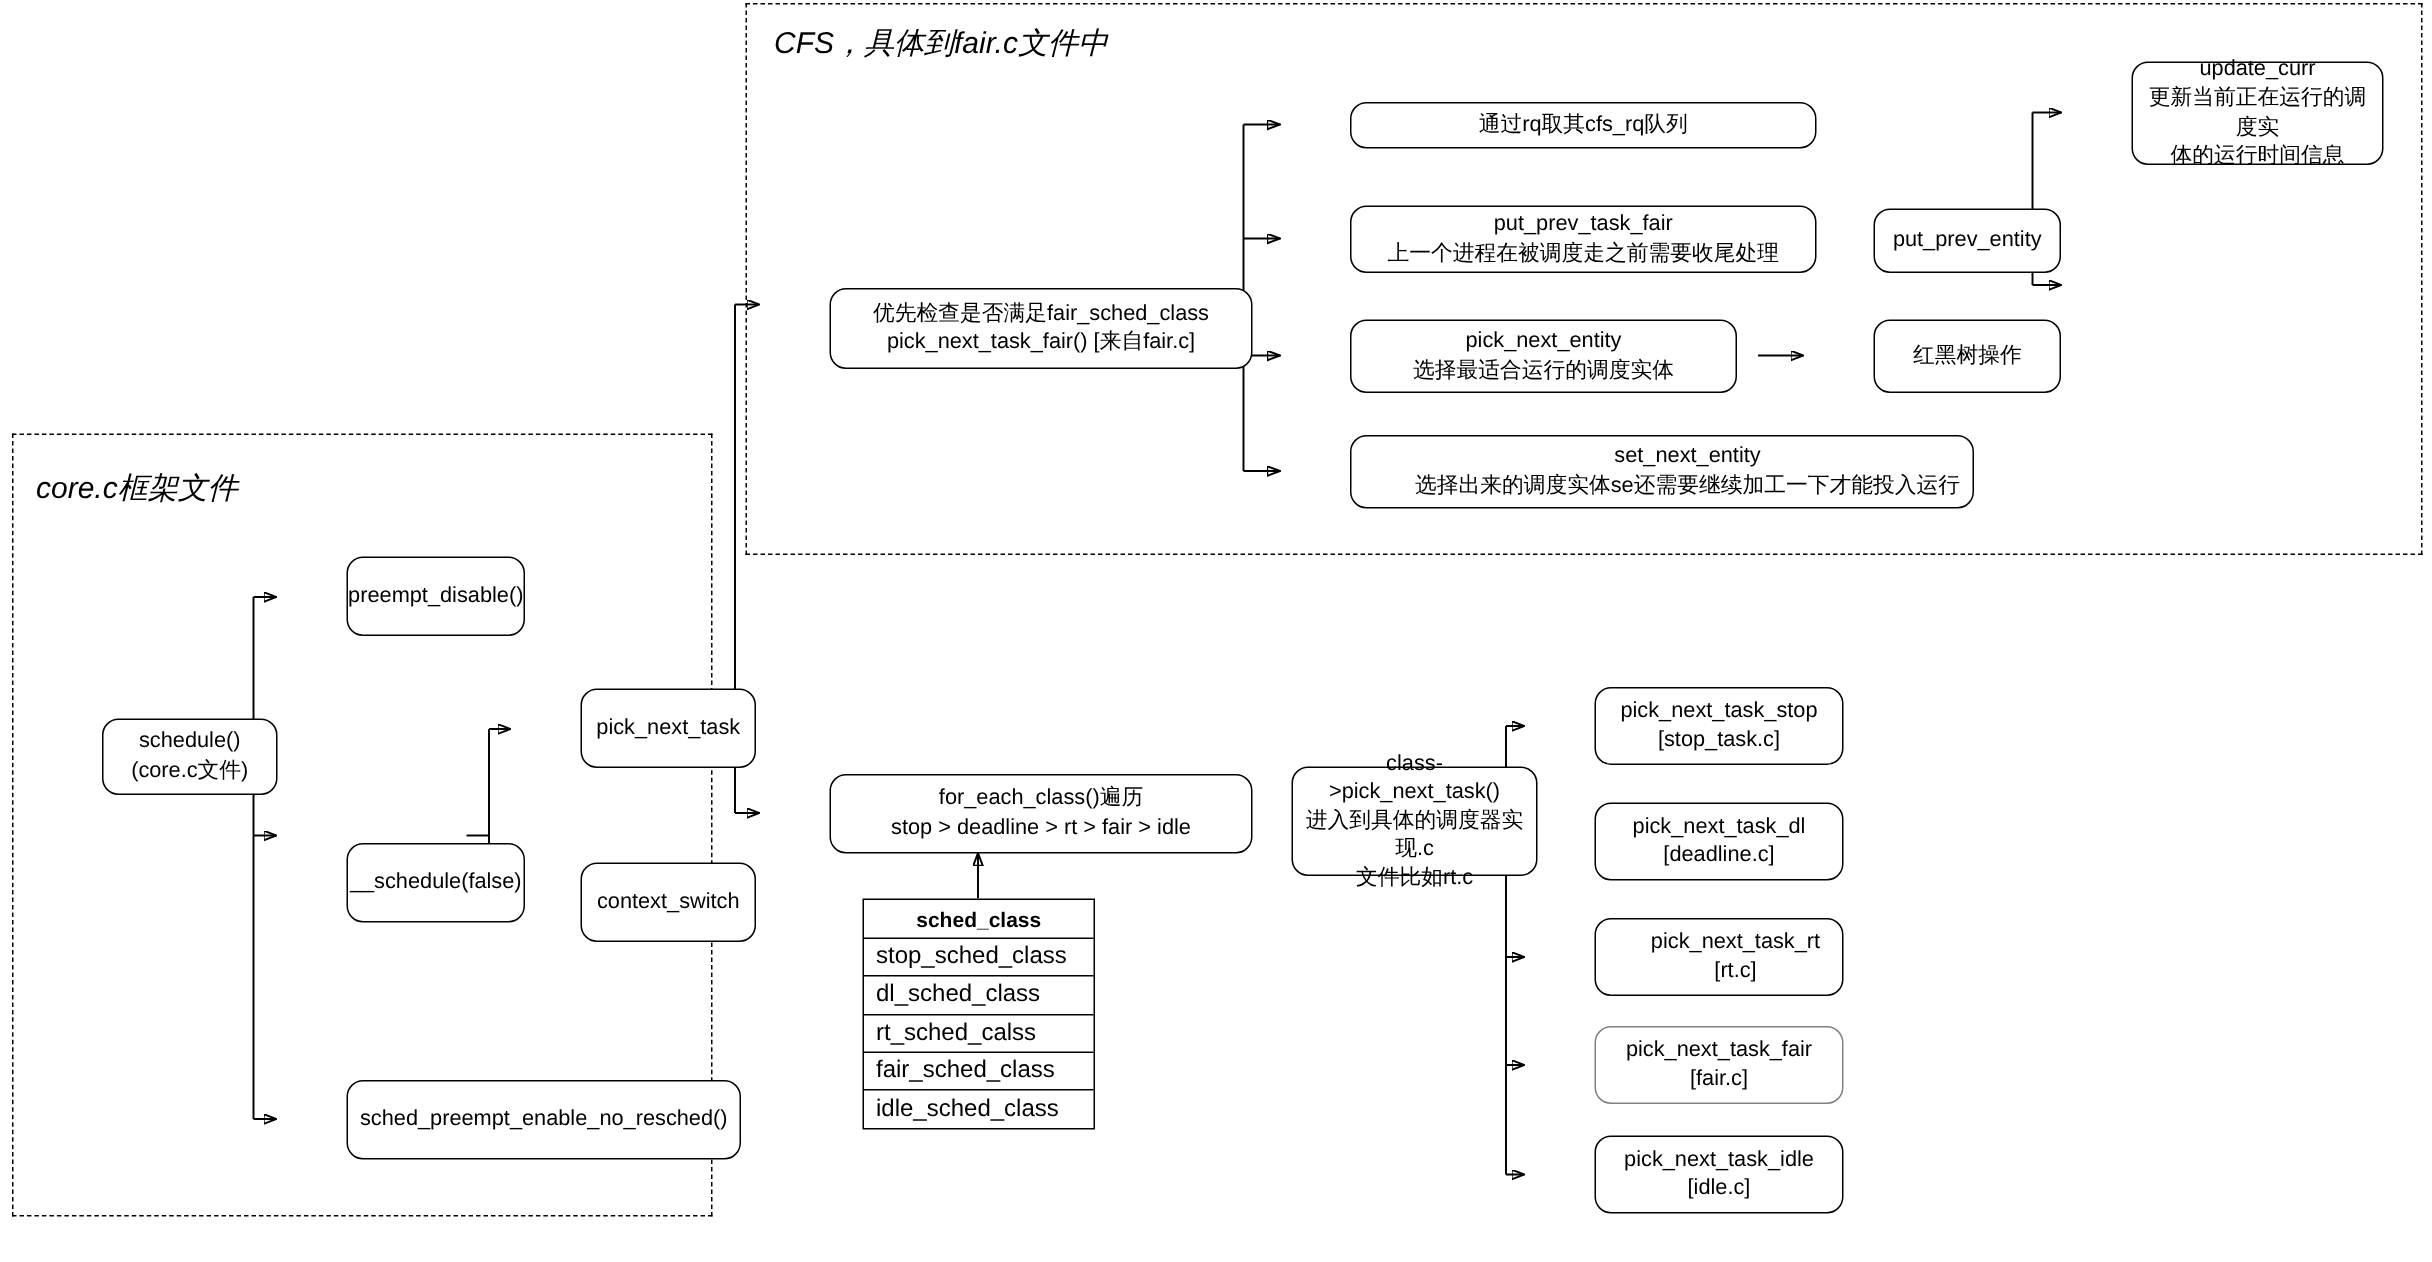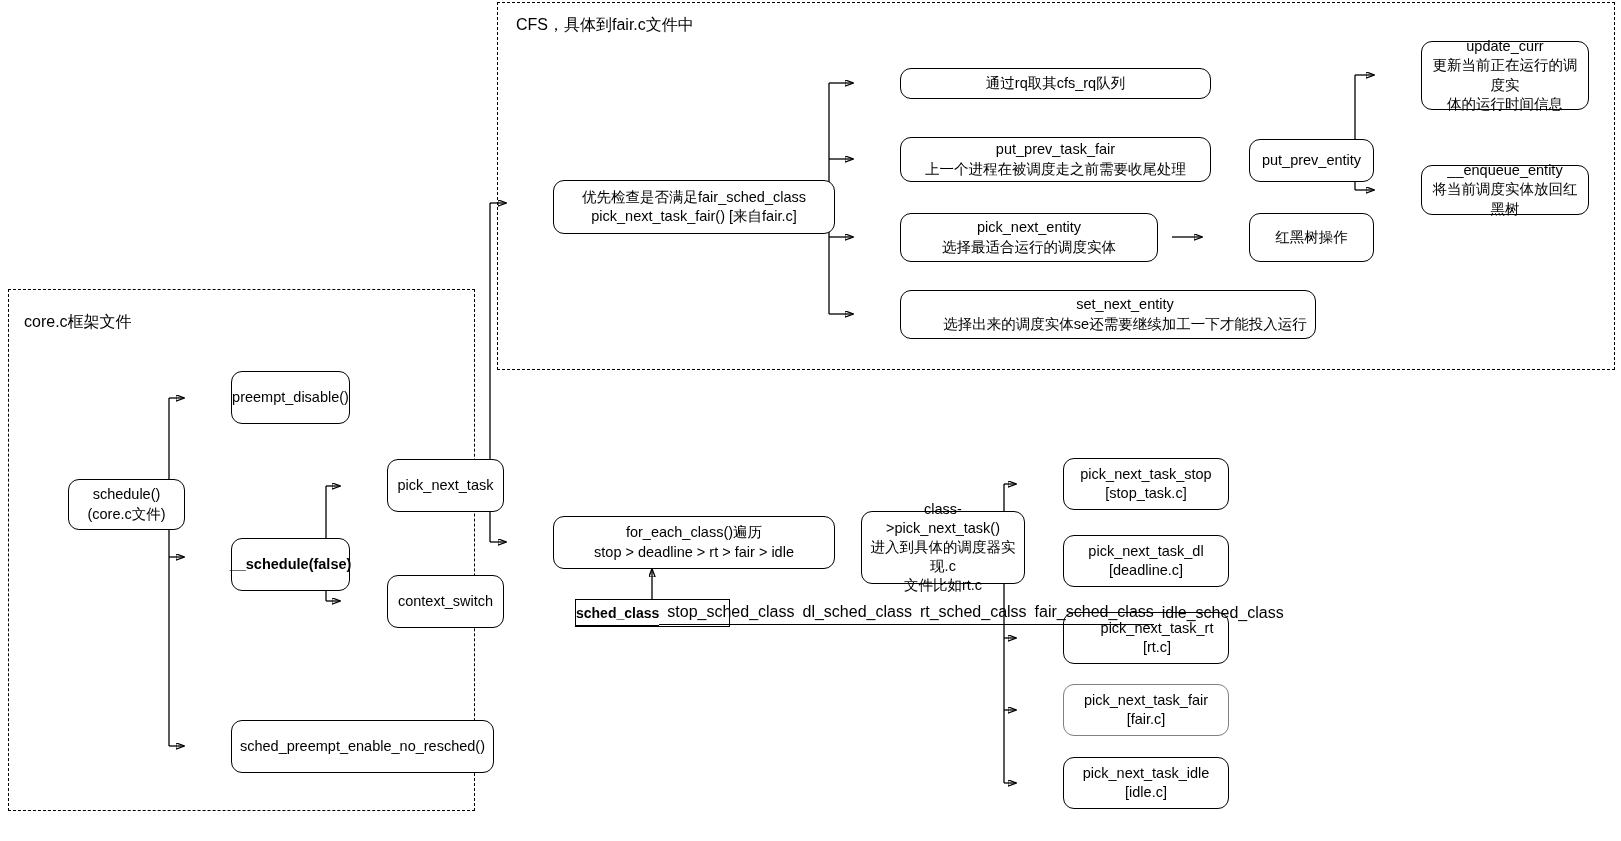--- a/index.html
+++ b/index.html
@@ -16,23 +16,24 @@
     overflow: hidden;
   }
   
   .group {
     position: absolute;
     border: 1.5px dashed #000000;
     background: transparent;
   }
   .group-label {
     position: absolute;
-    font-size: 16px;
+    font-size: 20px;
     color: #000000;
     white-space: nowrap;
+    font-style: italic;
   }
   
   .node {
     position: absolute;
     border: 1.3px solid #000000;
     border-radius: 11px;
     background: #ffffff;
     display: flex;
     align-items: center;
     justify-content: center;
@@ -44,21 +45,21 @@
     white-space: pre-line;
     margin-left: 39px;
   }
   .node.emphasis { border-color: #808080; border-width: 1.6px; }
   
   .table-node {
     position: absolute;
     background: #ffffff;
     border: 1.3px solid #000000;
     display: flex;
-    flex-direction: row;
+    flex-direction: column;
   }
   .table-head {
     height: 26px;
     border-bottom: 1.3px solid #000000;
     display: flex; align-items: center; justify-content: center;
     font-size: 14px; font-weight: bold; color: #000000;
   }
   .table-row {
     height: 25.3px;
     border-bottom: 1.3px solid #000000;
@@ -137,41 +138,39 @@
 
   <div class="group" style="left:497px; top:2px; width:1118px; height:368px;"></div>
   <div class="group-label" style="left:516px; top:15px;">CFS，具体到fair.c文件中</div>
 
   <div class="group" style="left:8px; top:289px; width:467px; height:522px;"></div>
   <div class="group-label" style="left:24px; top:312px;">core.c框架文件</div>
 
   <div class="node" style="left:29px; top:479px; width:117px; height:51px;">schedule()
 (core.c文件)</div>
   <div class="node" style="left:192px; top:371px; width:119px; height:53px;">preempt_disable()</div>
-  <div class="node" style="left:192px; top:538px; width:119px; height:53px;font-weight:bold;">__schedule(false)</div>
+  <div class="node" style="left:192px; top:562px; width:119px; height:53px;">__schedule(false)</div>
   <div class="node" style="left:192px; top:720px; width:263px; height:53px;">sched_preempt_enable_no_resched()</div>
   <div class="node" style="left:348px; top:459px; width:117px; height:53px;">pick_next_task</div>
   <div class="node" style="left:348px; top:575px; width:117px; height:53px;">context_switch</div>
 
-  <div class="node" style="left:514px; top:180px; width:282px; height:54px;">优先检查是否满足fair_sched_class
+  <div class="node" style="left:514px; top:192px; width:282px; height:54px;">优先检查是否满足fair_sched_class
 pick_next_task_fair() [来自fair.c]</div>
   <div class="node" style="left:861px; top:68px; width:311px; height:31px;">通过rq取其cfs_rq队列</div>
   <div class="node" style="left:861px; top:137px; width:311px; height:45px;">put_prev_task_fair
 上一个进程在被调度走之前需要收尾处理</div>
   <div class="node" style="left:861px; top:213px; width:258px; height:49px;">pick_next_entity
 选择最适合运行的调度实体</div>
   <div class="node" style="left:861px; top:290px; width:416px; height:49px;padding-left:40px;">set_next_entity
 选择出来的调度实体se还需要继续加工一下才能投入运行</div>
   <div class="node" style="left:1210px; top:139px; width:125px; height:43px;">put_prev_entity</div>
   <div class="node" style="left:1210px; top:213px; width:125px; height:49px;">红黑树操作</div>
   <div class="node" style="left:1382px; top:41px; width:168px; height:69px;">update_curr
 更新当前正在运行的调度实
 体的运行时间信息</div>
-  <div class="node" style="left:1382px; top:165px; width:168px; height:50px;">__enqueue_entity
-将当前调度实体放回红黑树</div>
 
   <div class="node" style="left:514px; top:516px; width:282px; height:53px;">for_each_class()遍历
 stop &gt; deadline &gt; rt &gt; fair &gt; idle</div>
   <div class="node" style="left:822px; top:511px; width:164px; height:73px;">class-&gt;pick_next_task()
 进入到具体的调度器实现.c
 文件比如rt.c</div>
 
   <div class="node" style="left:1024px; top:458px; width:166px; height:52px;">pick_next_task_stop
 [stop_task.c]</div>
   <div class="node" style="left:1024px; top:535px; width:166px; height:52px;">pick_next_task_dl

